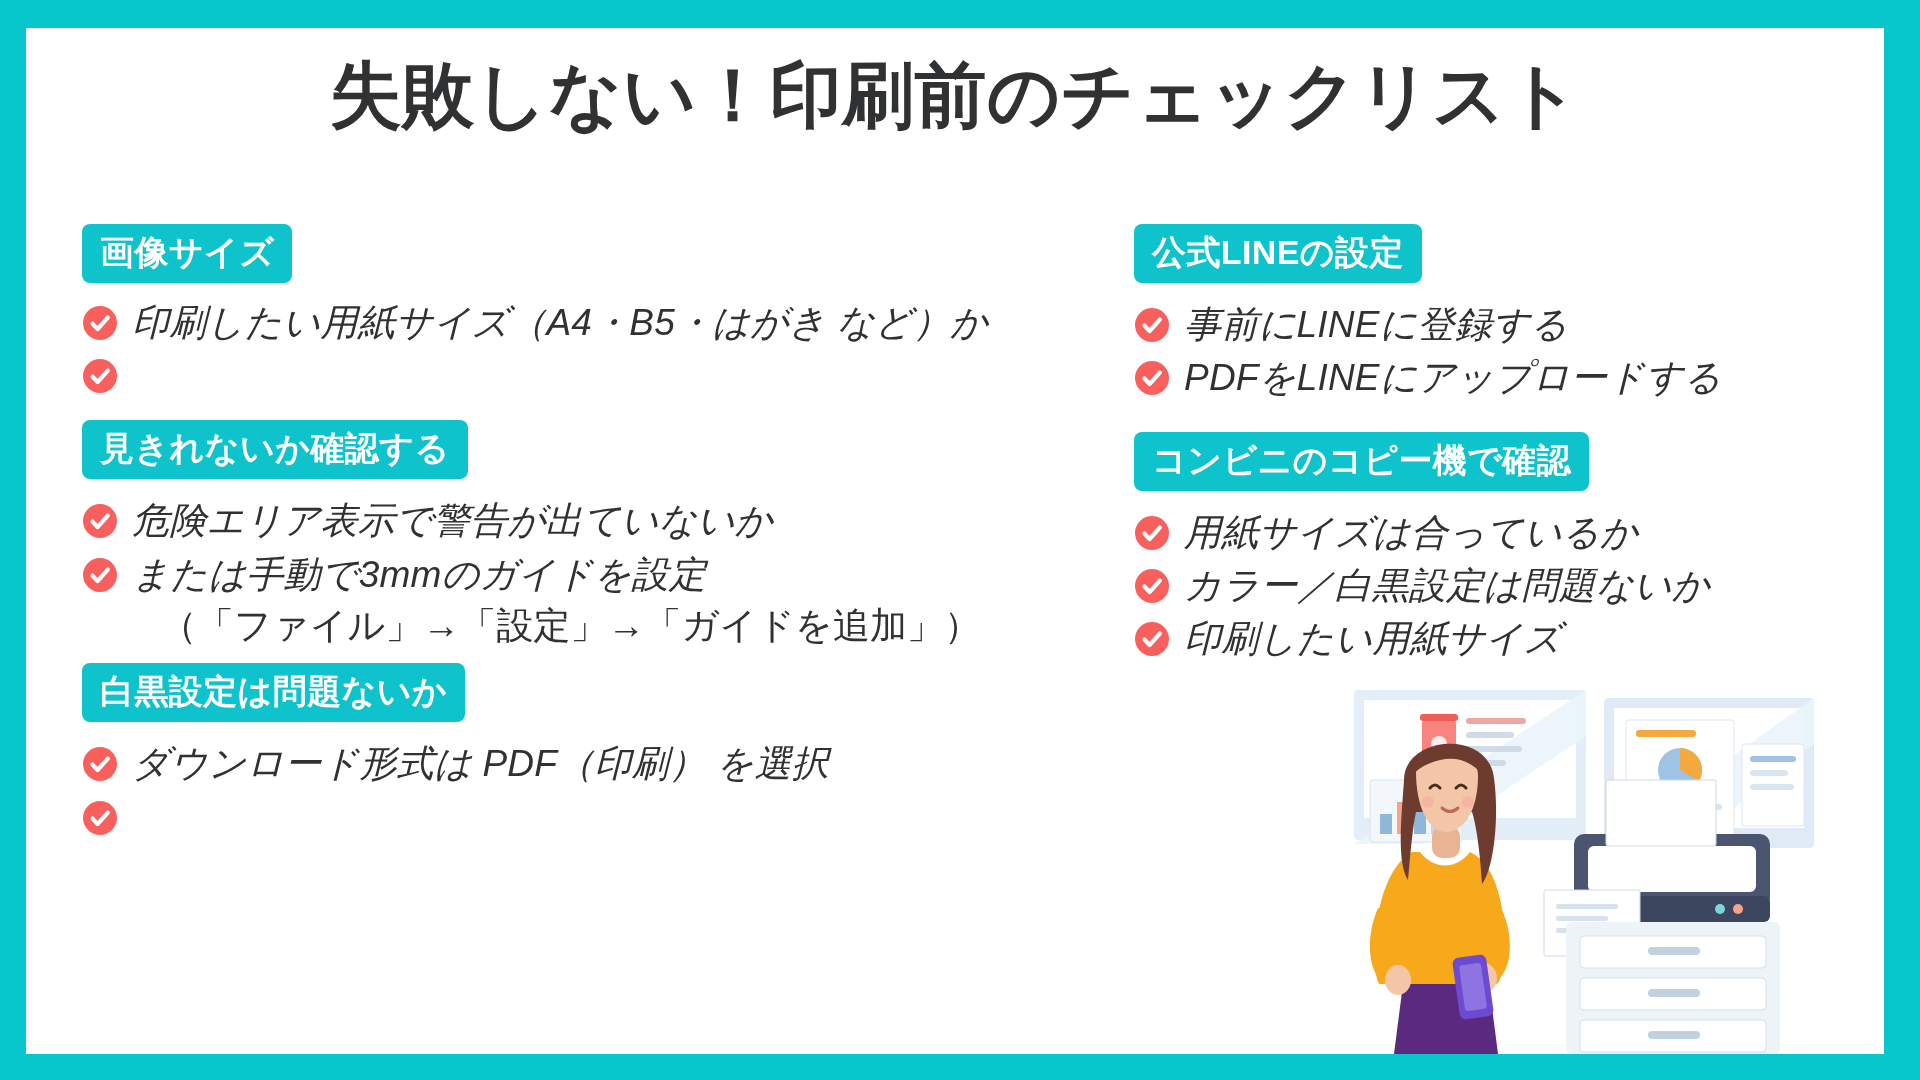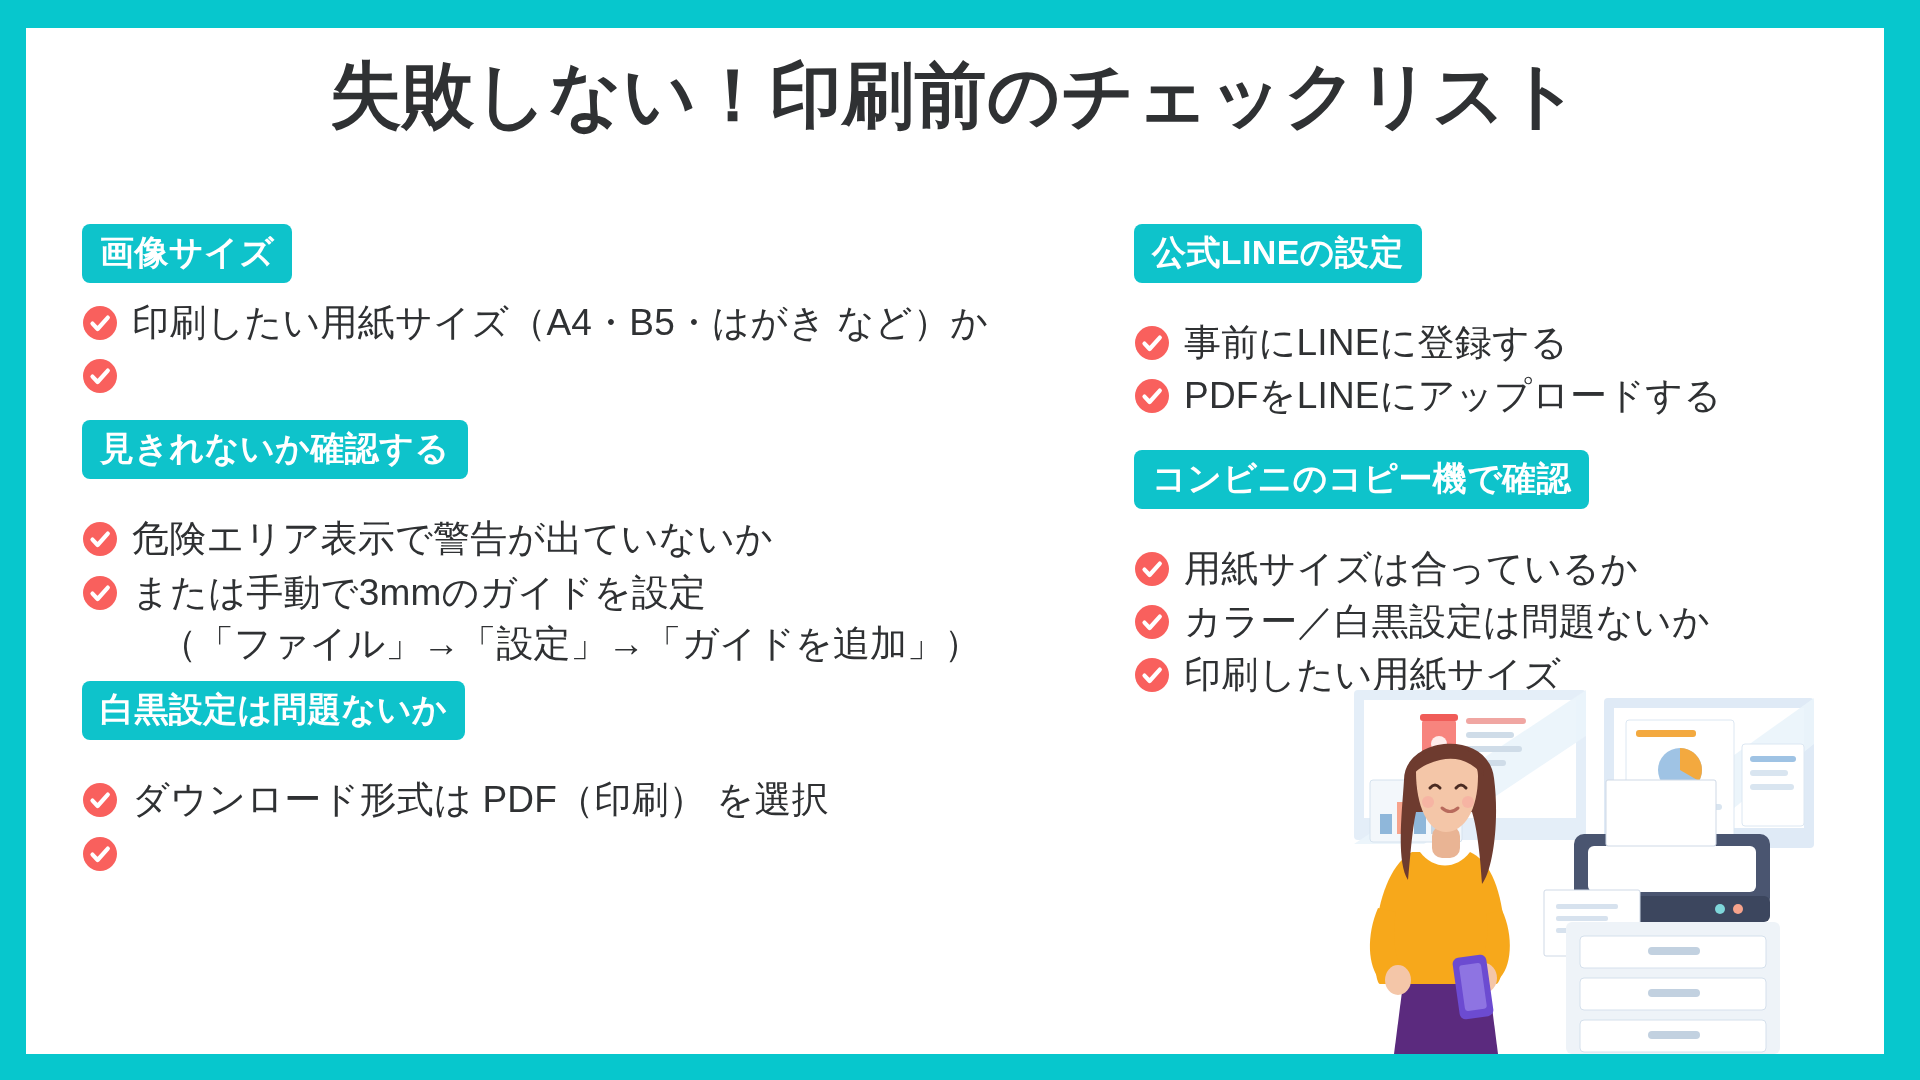--- a/index.html
+++ b/index.html
@@ -61,41 +61,42 @@
     background: #0ec3cb;
     color: #ffffff;
     font-size: 34px;
     font-weight: 700;
     line-height: 1;
     padding: 11px 18px 14px 18px;
     border-radius: 8px;
     letter-spacing: 0.4px;
     white-space: nowrap;
   }
-  .items { margin-top: 36px; }
+  .items { margin-top: 18px; }
 
   .item {
     display: flex;
     align-items: flex-start;
     margin-bottom: 6px;
   }
   .check {
     flex: 0 0 auto;
     width: 36px;
     height: 36px;
     margin-top: 6px;
     margin-right: 14px;
   }
   .check svg { display: block; width: 36px; height: 36px; }
   .item-text {
     font-size: 37px;
     line-height: 1.28;
     color: #2f3133;
     letter-spacing: 0.2px;
     white-space: nowrap;
+    font-style: italic;
   }
   .subline {
     margin-left: 78px;
     font-size: 37px;
     line-height: 1.28;
     color: #2f3133;
     white-space: nowrap;
     margin-top: -2px;
     margin-bottom: 6px;
   }

